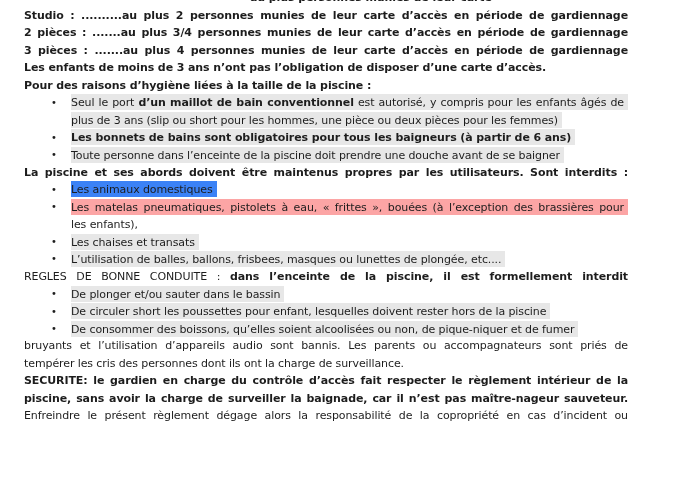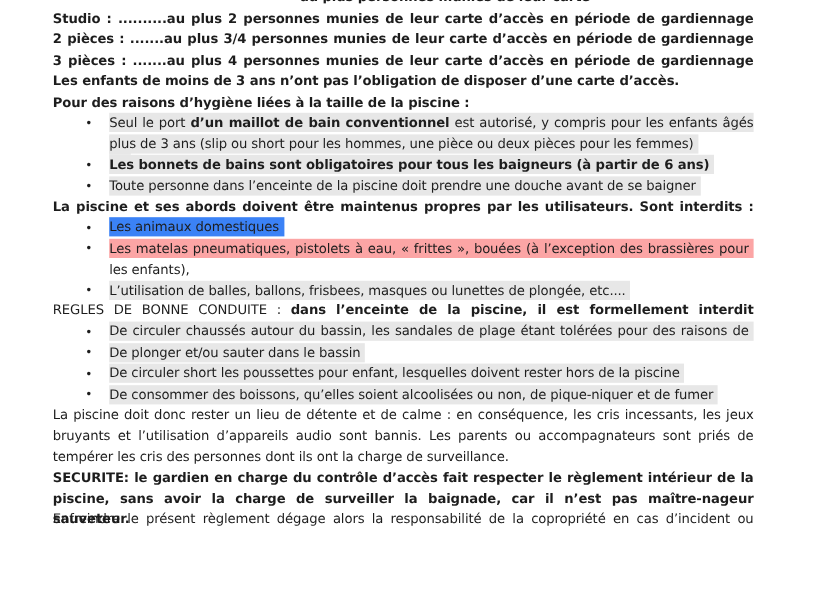--- a/index.html
+++ b/index.html
@@ -6,21 +6,21 @@
     margin: 0;
     padding: 0;
     background: #ffffff;
   }
   .doc {
     position: relative;
     width: 680px;
     height: 500px;
     overflow: hidden;
     box-sizing: border-box;
-    padding: 7px 52px 0 44px;
+    padding: 7px 52px 0 24px;
     background: #ffffff;
     font-family: "DejaVu Sans", sans-serif;
     font-size: 11px;
     letter-spacing: -0.1px;
     color: #1d1d1d;
   }
   .line {
     position: relative;
     line-height: 17.4px;
     height: 17.4px;
@@ -78,26 +78,25 @@
       <div class="line"><span class=""><span class="b">Les enfants de moins de 3 ans n’ont pas l’obligation de disposer d’une carte d’accès.</span></span></div>
       <div class="line"><span class=""><span class="b">Pour des raisons d’hygiène liées à la taille de la piscine :</span></span></div>
       <div class="line bullet just"><span class="hl" style="background-color: rgb(231, 231, 231);"><span class="marker">•</span><span class="">Seul le port </span><span class="b">d’un maillot de bain conventionnel</span><span class=""> est autorisé, y compris pour les enfants âgés de</span></span></div>
       <div class="line cont"><span class="hl" style="background-color: rgb(231, 231, 231);"><span class="">plus de 3 ans (slip ou short pour les hommes, une pièce ou deux pièces pour les femmes)</span></span></div>
       <div class="line bullet"><span class="hl" style="background-color: rgb(231, 231, 231);"><span class="marker">•</span><span class="b">Les bonnets de bains sont obligatoires pour tous les baigneurs (à partir de 6 ans)</span></span></div>
       <div class="line bullet"><span class="hl" style="background-color: rgb(231, 231, 231);"><span class="marker">•</span><span class="">Toute personne dans l’enceinte de la piscine doit prendre une douche avant de se baigner</span></span></div>
       <div class="line just"><span class=""><span class="b">La piscine et ses abords doivent être maintenus propres par les utilisateurs. Sont interdits :</span></span></div>
       <div class="line bullet"><span class="hl" style="background-color: #3b82f6;"><span class="marker">•</span><span class="">Les animaux domestiques</span></span></div>
       <div class="line bullet just"><span class="hl" style="background-color: #fca5a5;"><span class="marker">•</span><span class="">Les matelas pneumatiques, pistolets à eau, « frittes », bouées (à l’exception des brassières pour</span></span></div>
       <div class="line cont"><span class=""><span class="">les enfants),</span></span></div>
+      <div class="line bullet"><span class="hl" style="background-color: rgb(231, 231, 231);"><span class="marker">•</span><span class="">Les chaises et transats</span></span></div>
       <div class="line bullet"><span class="hl" style="background-color: rgb(231, 231, 231);"><span class="marker">•</span><span class="">L’utilisation de balles, ballons, frisbees, masques ou lunettes de plongée, etc....</span></span></div>
       <div class="line just"><span class=""><span class="">REGLES DE BONNE CONDUITE : </span><span class="b">dans l’enceinte de la piscine, il est formellement interdit</span></span></div>
-      <div class="line bullet just"><span class="hl" style="background-color: rgb(231, 231, 231);"><span class="marker">•</span><span class="">De circuler chaussés autour du bassin, les sandales de plage étant tolérées pour des raisons de</span></span></div>
       <div class="line bullet"><span class="hl" style="background-color: rgb(231, 231, 231);"><span class="marker">•</span><span class="">De plonger et/ou sauter dans le bassin</span></span></div>
       <div class="line bullet"><span class="hl" style="background-color: rgb(231, 231, 231);"><span class="marker">•</span><span class="">De circuler short les poussettes pour enfant, lesquelles doivent rester hors de la piscine</span></span></div>
       <div class="line bullet"><span class="hl" style="background-color: rgb(231, 231, 231);"><span class="marker">•</span><span class="">De consommer des boissons, qu’elles soient alcoolisées ou non, de pique-niquer et de fumer</span></span></div>
-      <div class="line just"><span class=""><span class="">La piscine doit donc rester un lieu de détente et de calme : en conséquence, les cris incessants, les jeux</span></span></div>
       <div class="line just"><span class=""><span class="">bruyants et l’utilisation d’appareils audio sont bannis. Les parents ou accompagnateurs sont priés de</span></span></div>
       <div class="line"><span class=""><span class="">tempérer les cris des personnes dont ils ont la charge de surveillance.</span></span></div>
       <div class="line just"><span class=""><span class="b">SECURITE: le gardien en charge du contrôle d’accès fait respecter le règlement intérieur de la</span></span></div>
       <div class="line just"><span class=""><span class="b">piscine, sans avoir la charge de surveiller la baignade, car il n’est pas maître-nageur sauveteur.</span></span></div>
       <div class="line just"><span class=""><span class="">Enfreindre le présent règlement dégage alors la responsabilité de la copropriété en cas d’incident ou</span></span></div>
     </div>
 </div>
 
 </body></html>

